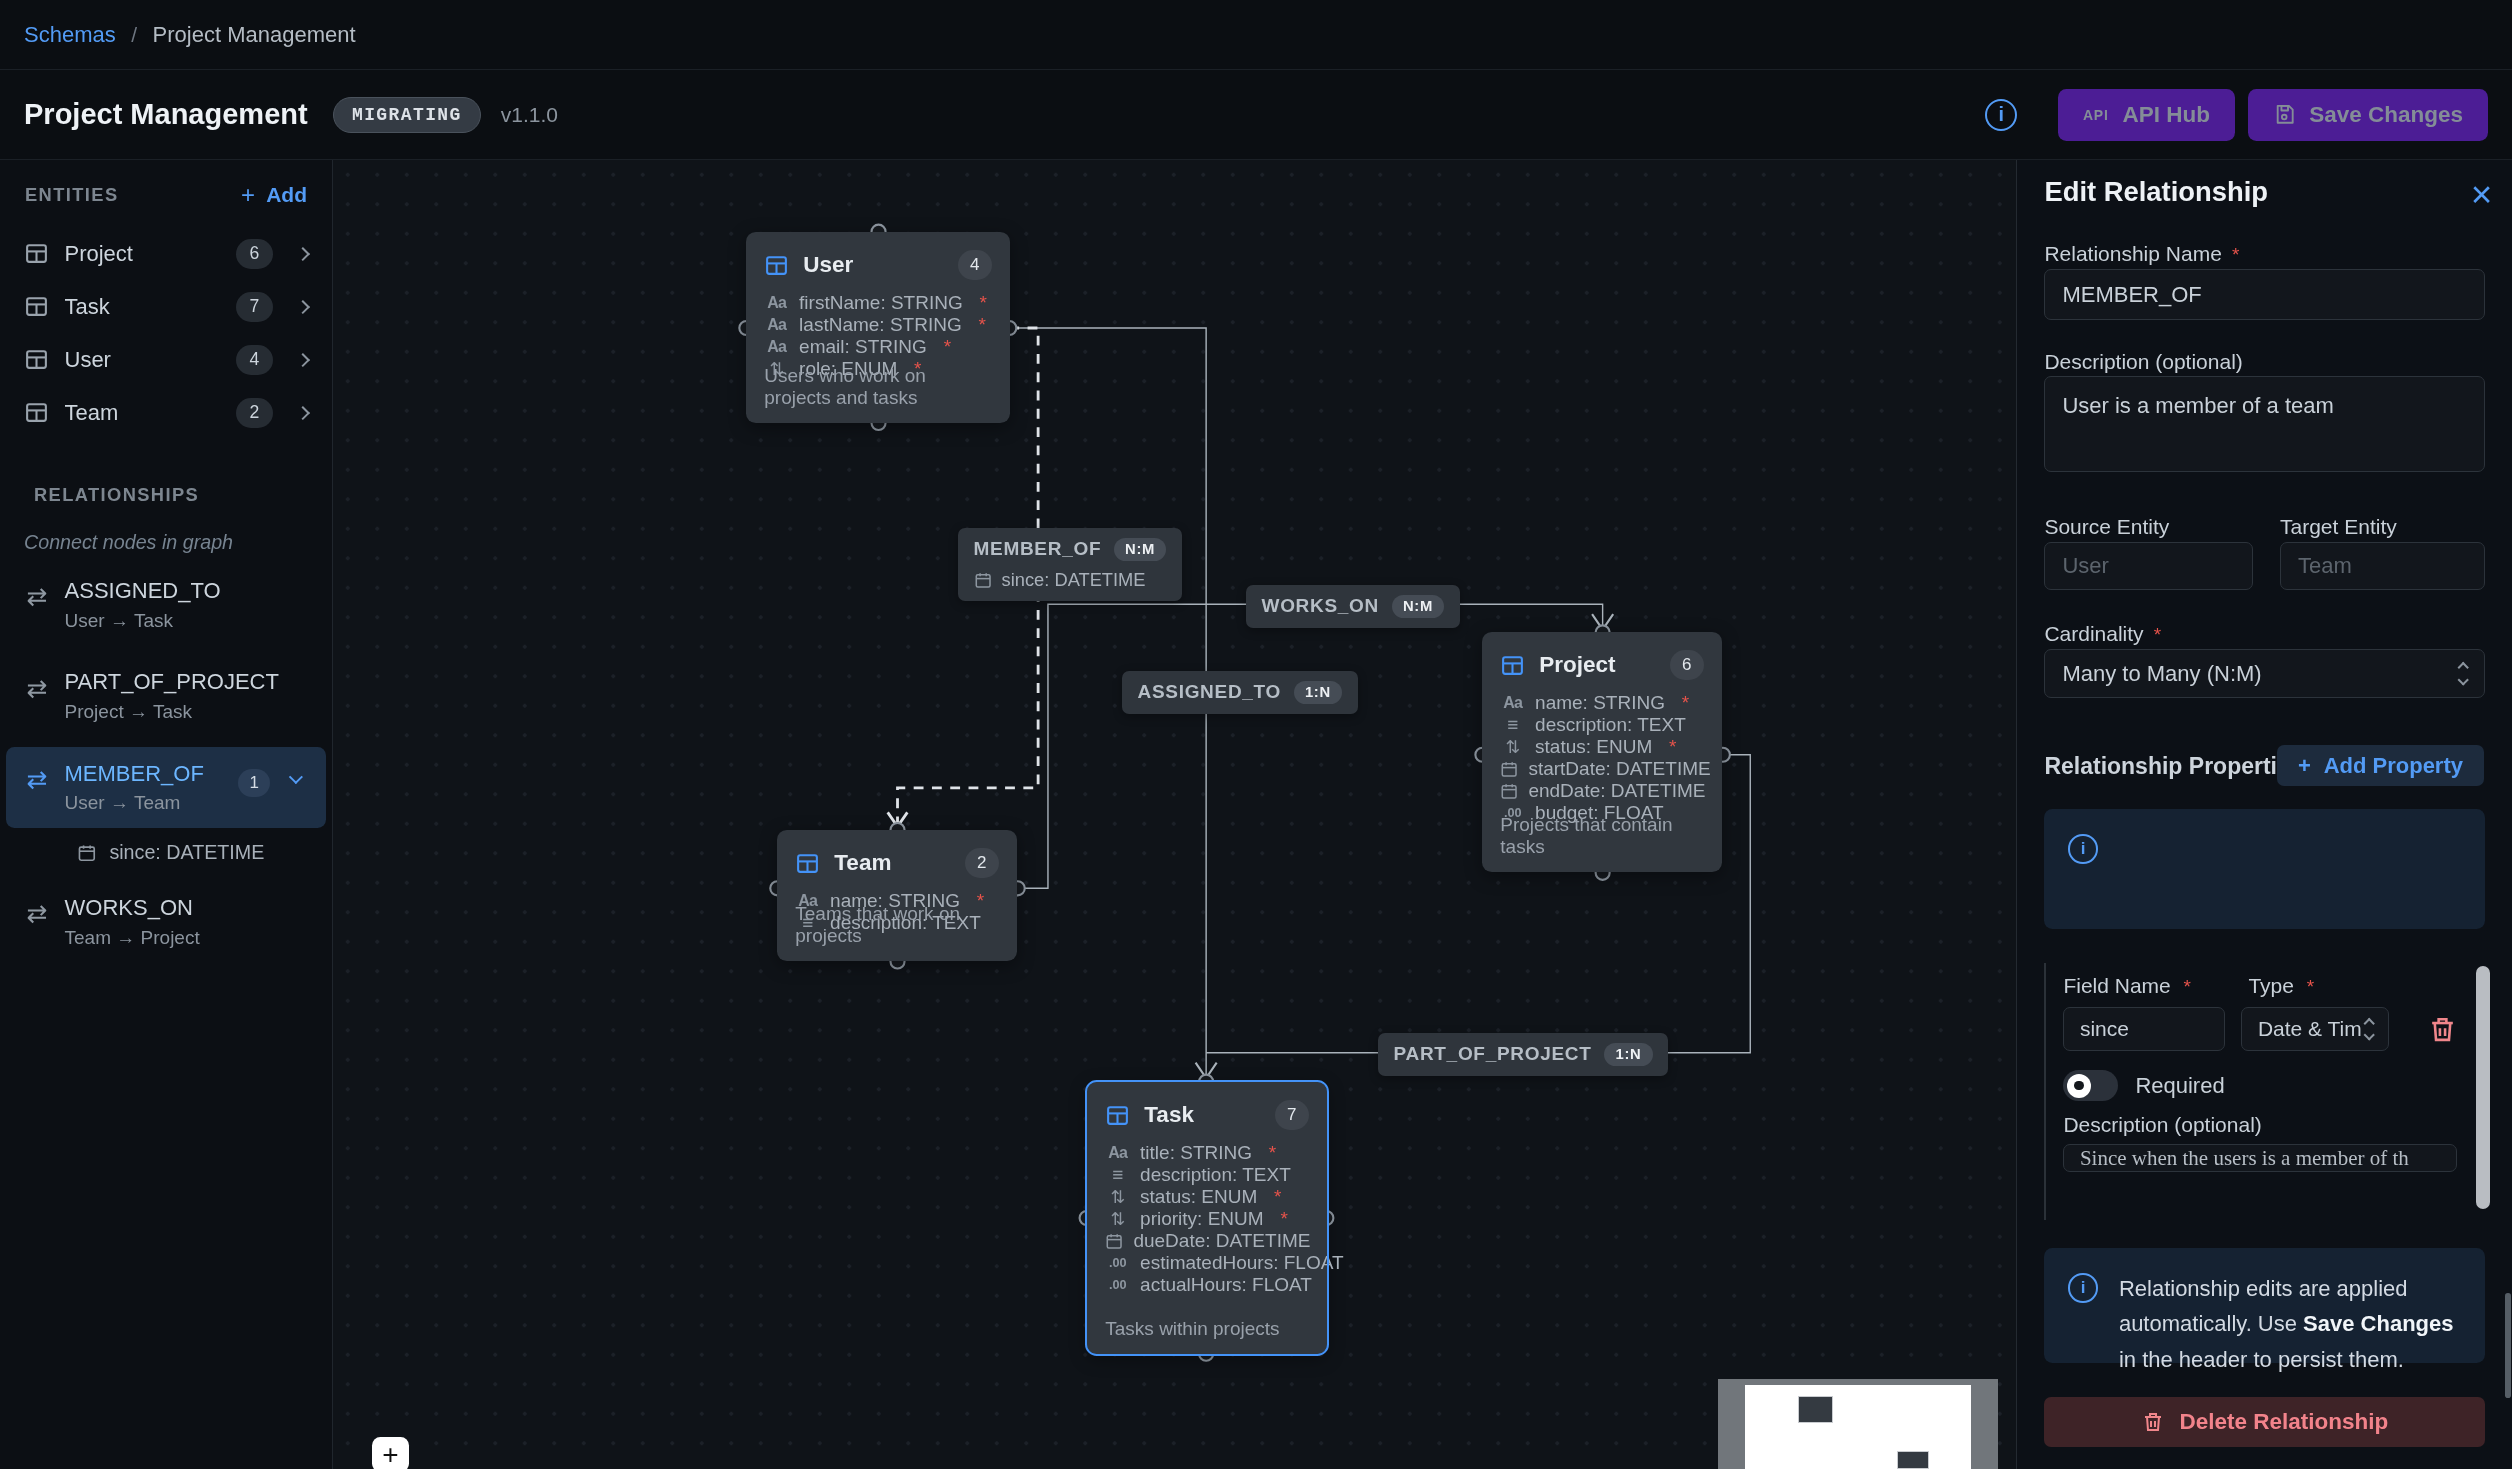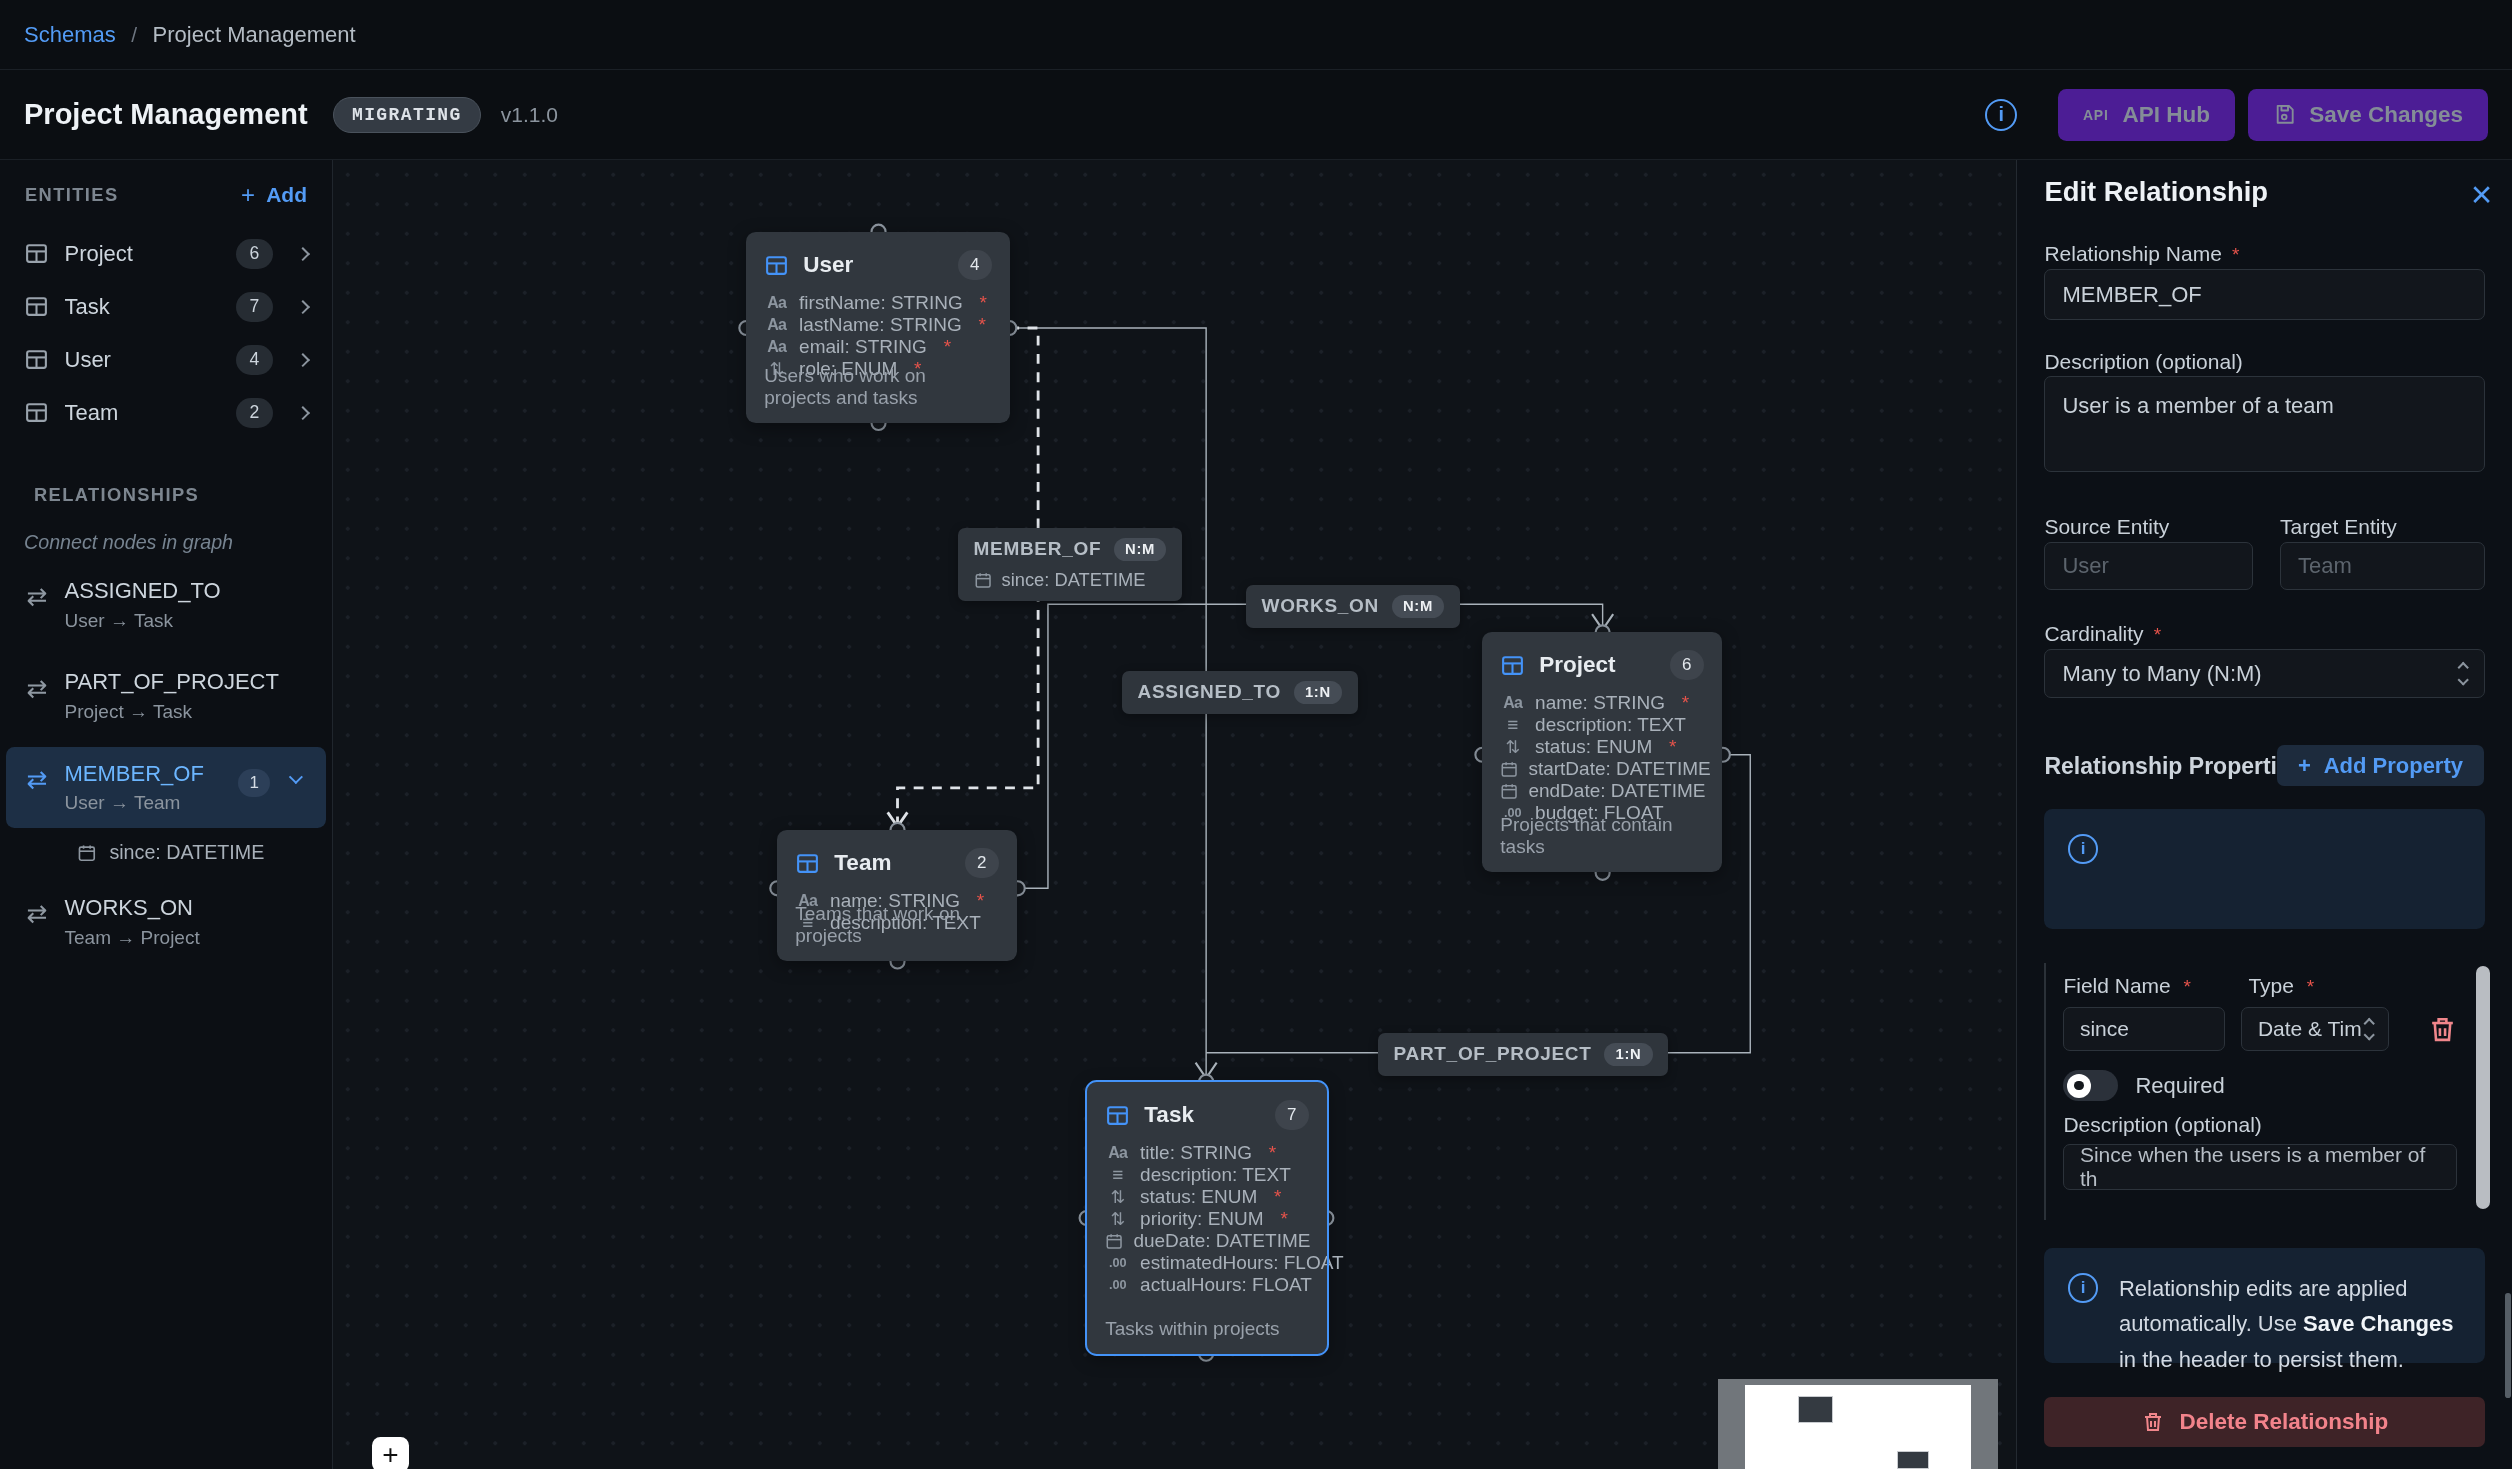--- a/index.html
+++ b/index.html
@@ -573,21 +573,21 @@
           <path d="M4 7h16"></path>
           <path d="M9 7V4h6v3"></path>
           <path d="M6 7l1 13h10l1-13"></path>
           <path d="M10 11v6M14 11v6"></path>
         </svg>
       <div class="toggle">
           <span class="knob"></span>
         </div>
       <span class="toggle-label">Required</span>
       <span class="pw-label" style="left:17px; top:150px;">Description (optional)</span>
-      <div class="pw-input" style="left:17px; top:181px; width:394px; height:46px; color:#b7bec6;">Since when the users is a member of th</div>
+      <div class="pw-input" style="left:17px; top:181px; width:394px; height:28px; color:#b7bec6;font-family:Liberation Serif, serif;">Since when the users is a member of th</div>
       <div class="pw-scroll"></div>
     </div>
 
     <div class="p-abs infobox" style="top:1088px; height:115px;">
       <span class="ib-ico">i</span>
       <span class="ib-text"><span>Relationship edits are applied automatically. Use </span><b>Save Changes</b><span> in the header to persist them.</span></span>
     </div>
 
     <div class="delete-btn">
       <svg class="trash" width="24" height="24" viewBox="0 0 24 24" fill="none" stroke="currentColor" stroke-width="2">

